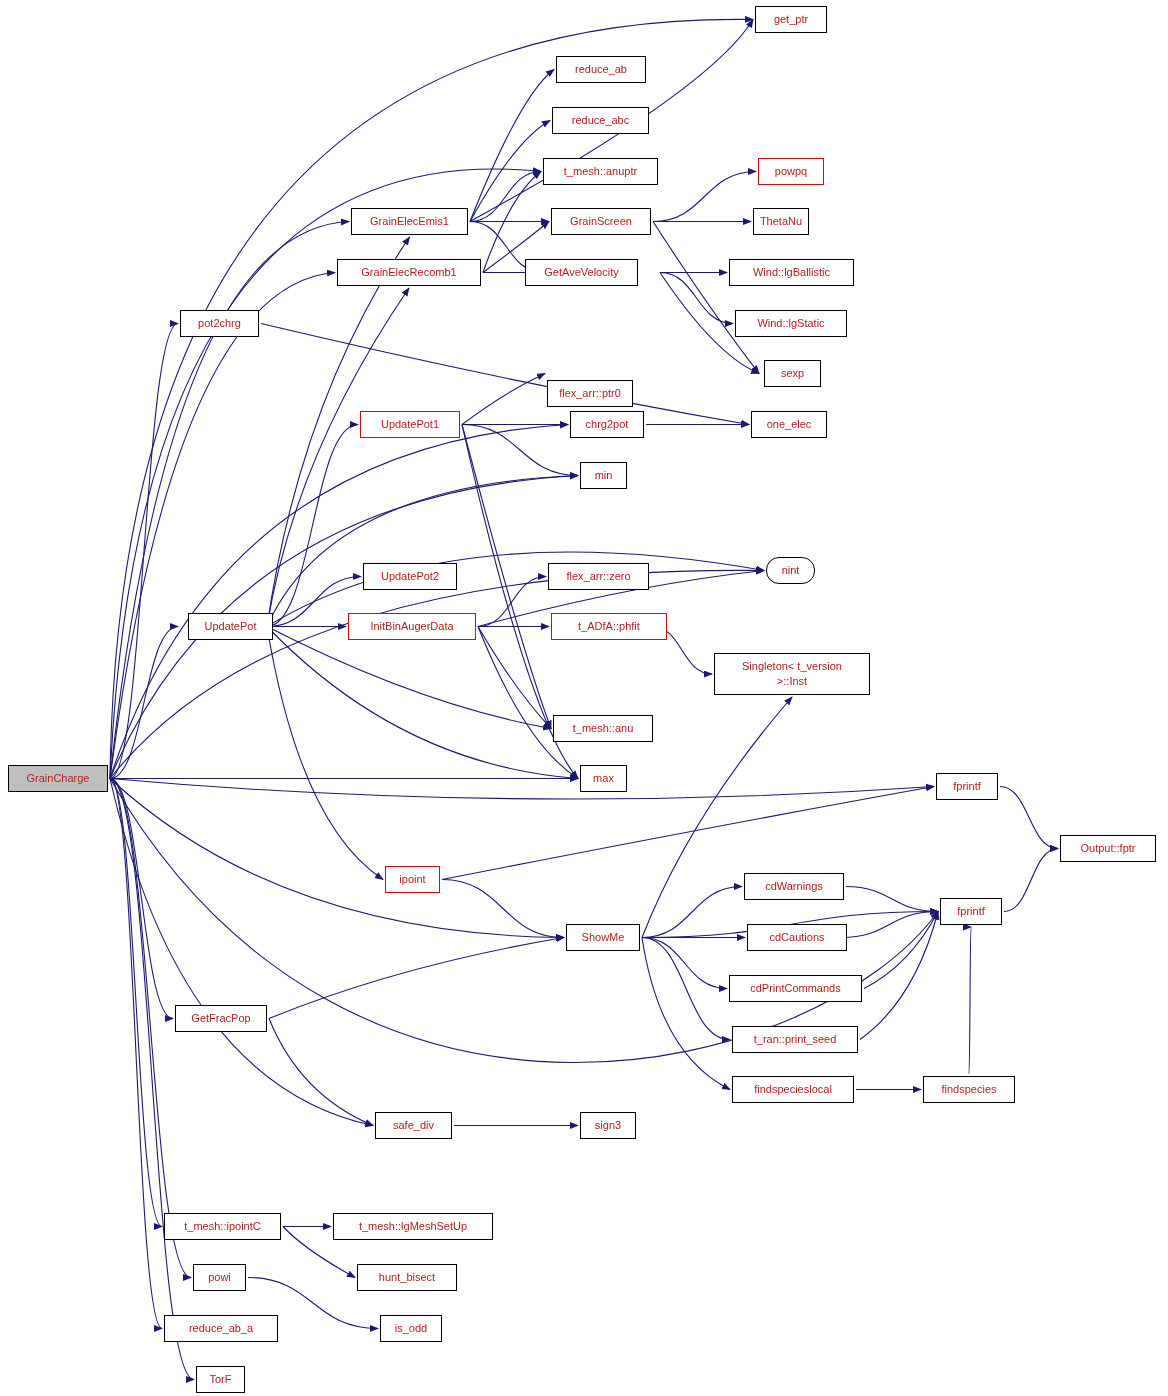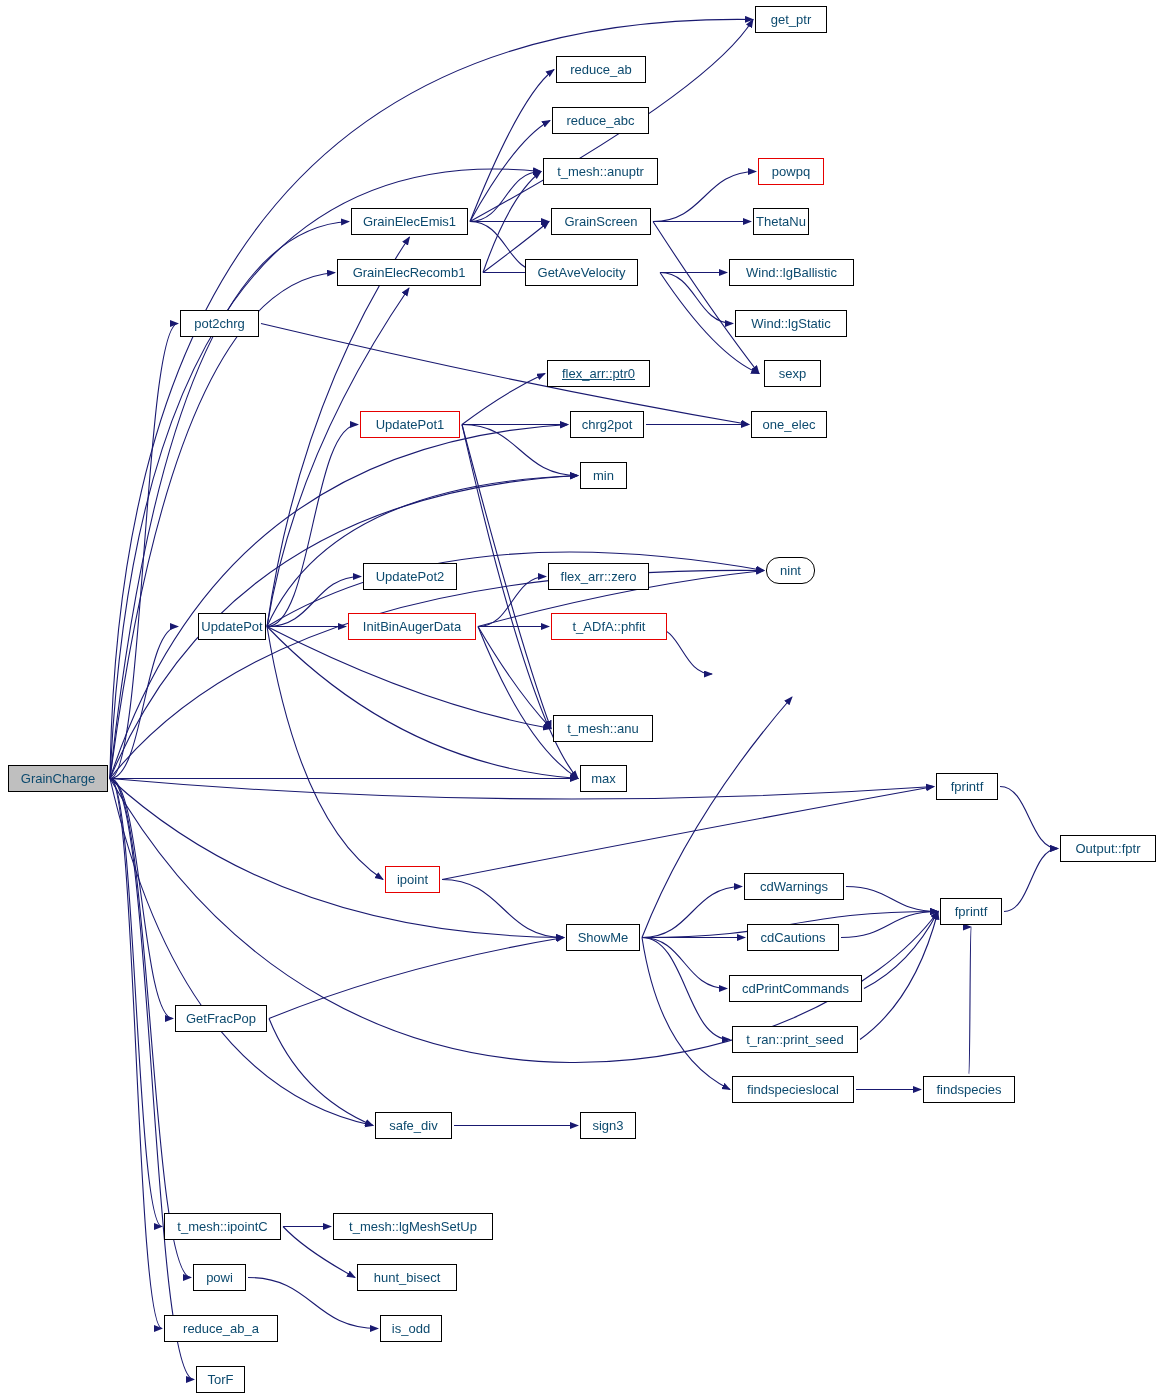--- a/index.html
+++ b/index.html
@@ -4,22 +4,22 @@
 <style>
   html,body { margin:0; padding:0; background:#ffffff; }
   #stage {
     position:relative; width:1168px; height:1396px;
     font-family:"Liberation Sans", sans-serif; background:#ffffff; overflow:hidden;
   }
   #edges { position:absolute; left:0; top:0; width:1168px; height:1396px; }
   .edge { fill:none; stroke:#191970; stroke-width:1.1px; }
   .node {
     position:absolute; box-sizing:border-box;
-    background:#ffffff; border:1px solid #000000; color:#0c4a6e;
-    font-size:13px; line-height:15px; text-align:center;
+    background:#ffffff; border:1px solid #000000; color:#b91c1c;
+    font-size:11px; line-height:15px; text-align:center;
     display:flex; flex-direction:column; align-items:center; justify-content:center;
     padding:0 3px; white-space:nowrap; cursor:pointer; z-index:2;
   }
   .node.red { border-color:#e60000; }
   .node.highlight { background:#bfbfbf; }
 </style>
 </head>
 <body>
 
 <div id="stage">
@@ -146,21 +146,21 @@
     </div>
     <div class="node" style="left: 729px; top: 259px; width: 125px; height: 27px;">
       <span>Wind::lgBallistic</span>
     </div>
     <div class="node" style="left: 180px; top: 310px; width: 79px; height: 27px;">
       <span>pot2chrg</span>
     </div>
     <div class="node" style="left: 735px; top: 310px; width: 112px; height: 27px;">
       <span>Wind::lgStatic</span>
     </div>
-    <div class="node" style="left: 547px; top: 360px; width: 103px; height: 27px; text-decoration: underline;">
+    <div class="node" style="left: 547px; top: 380px; width: 86px; height: 27px;">
       <span>flex_arr::ptr0</span>
     </div>
     <div class="node" style="left: 764px; top: 360px; width: 57px; height: 27px;">
       <span>sexp</span>
     </div>
     <div class="node red" style="left: 360px; top: 411px; width: 100px; height: 27px;">
       <span>UpdatePot1</span>
     </div>
     <div class="node" style="left: 570px; top: 411px; width: 74px; height: 27px;">
       <span>chrg2pot</span>
@@ -173,29 +173,33 @@
     </div>
     <div class="node" style="left: 766px; top: 557px; width: 49px; height: 27px; border-radius: 13px;">
       <span>nint</span>
     </div>
     <div class="node" style="left: 363px; top: 563px; width: 94px; height: 27px;">
       <span>UpdatePot2</span>
     </div>
     <div class="node" style="left: 548px; top: 563px; width: 101px; height: 27px;">
       <span>flex_arr::zero</span>
     </div>
-    <div class="node" style="left: 198px; top: 613px; width: 68px; height: 27px;">
+    <div class="node" style="left: 188px; top: 613px; width: 85px; height: 27px;">
       <span>UpdatePot</span>
     </div>
     <div class="node red" style="left: 348px; top: 613px; width: 128px; height: 27px;">
       <span>InitBinAugerData</span>
     </div>
     <div class="node red" style="left: 551px; top: 613px; width: 116px; height: 27px;">
       <span>t_ADfA::phfit</span>
     </div>
+    <div class="node" style="left: 714px; top: 653px; width: 156px; height: 42px;">
+      <span>Singleton&lt; t_version</span>
+      <span>&gt;::Inst</span>
+    </div>
     <div class="node" style="left: 553px; top: 715px; width: 100px; height: 27px;">
       <span>t_mesh::anu</span>
     </div>
     <div class="node" style="left: 580px; top: 765px; width: 47px; height: 27px;">
       <span>max</span>
     </div>
     <div class="node" style="left: 936px; top: 773px; width: 62px; height: 27px;">
       <span>fprintf</span>
     </div>
     <div class="node" style="left: 1060px; top: 835px; width: 96px; height: 27px;">
@@ -206,21 +210,21 @@
     </div>
     <div class="node" style="left: 744px; top: 873px; width: 100px; height: 27px;">
       <span>cdWarnings</span>
     </div>
     <div class="node" style="left: 940px; top: 898px; width: 62px; height: 27px;">
       <span>fprintf</span>
     </div>
     <div class="node" style="left: 566px; top: 924px; width: 74px; height: 27px;">
       <span>ShowMe</span>
     </div>
-    <div class="node" style="left: 747px; top: 924px; width: 92px; height: 27px;">
+    <div class="node" style="left: 747px; top: 924px; width: 100px; height: 27px;">
       <span>cdCautions</span>
     </div>
     <div class="node" style="left: 729px; top: 975px; width: 133px; height: 27px;">
       <span>cdPrintCommands</span>
     </div>
     <div class="node" style="left: 732px; top: 1026px; width: 126px; height: 27px;">
       <span>t_ran::print_seed</span>
     </div>
     <div class="node" style="left: 175px; top: 1005px; width: 92px; height: 27px;">
       <span>GetFracPop</span>

